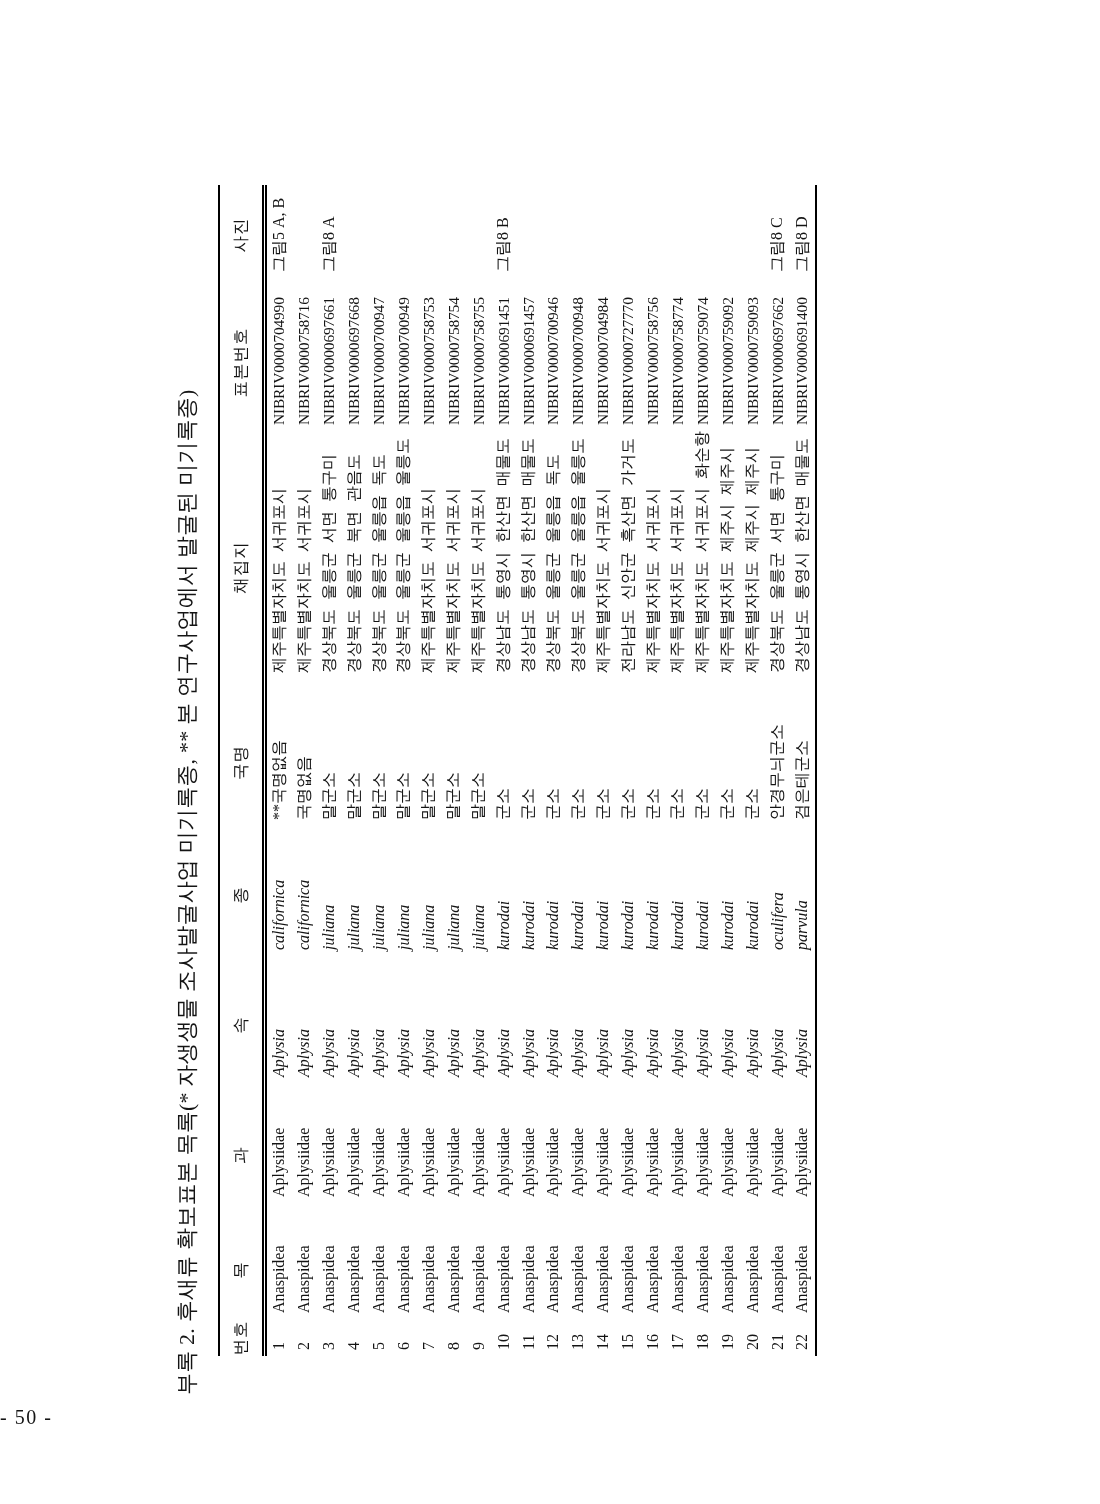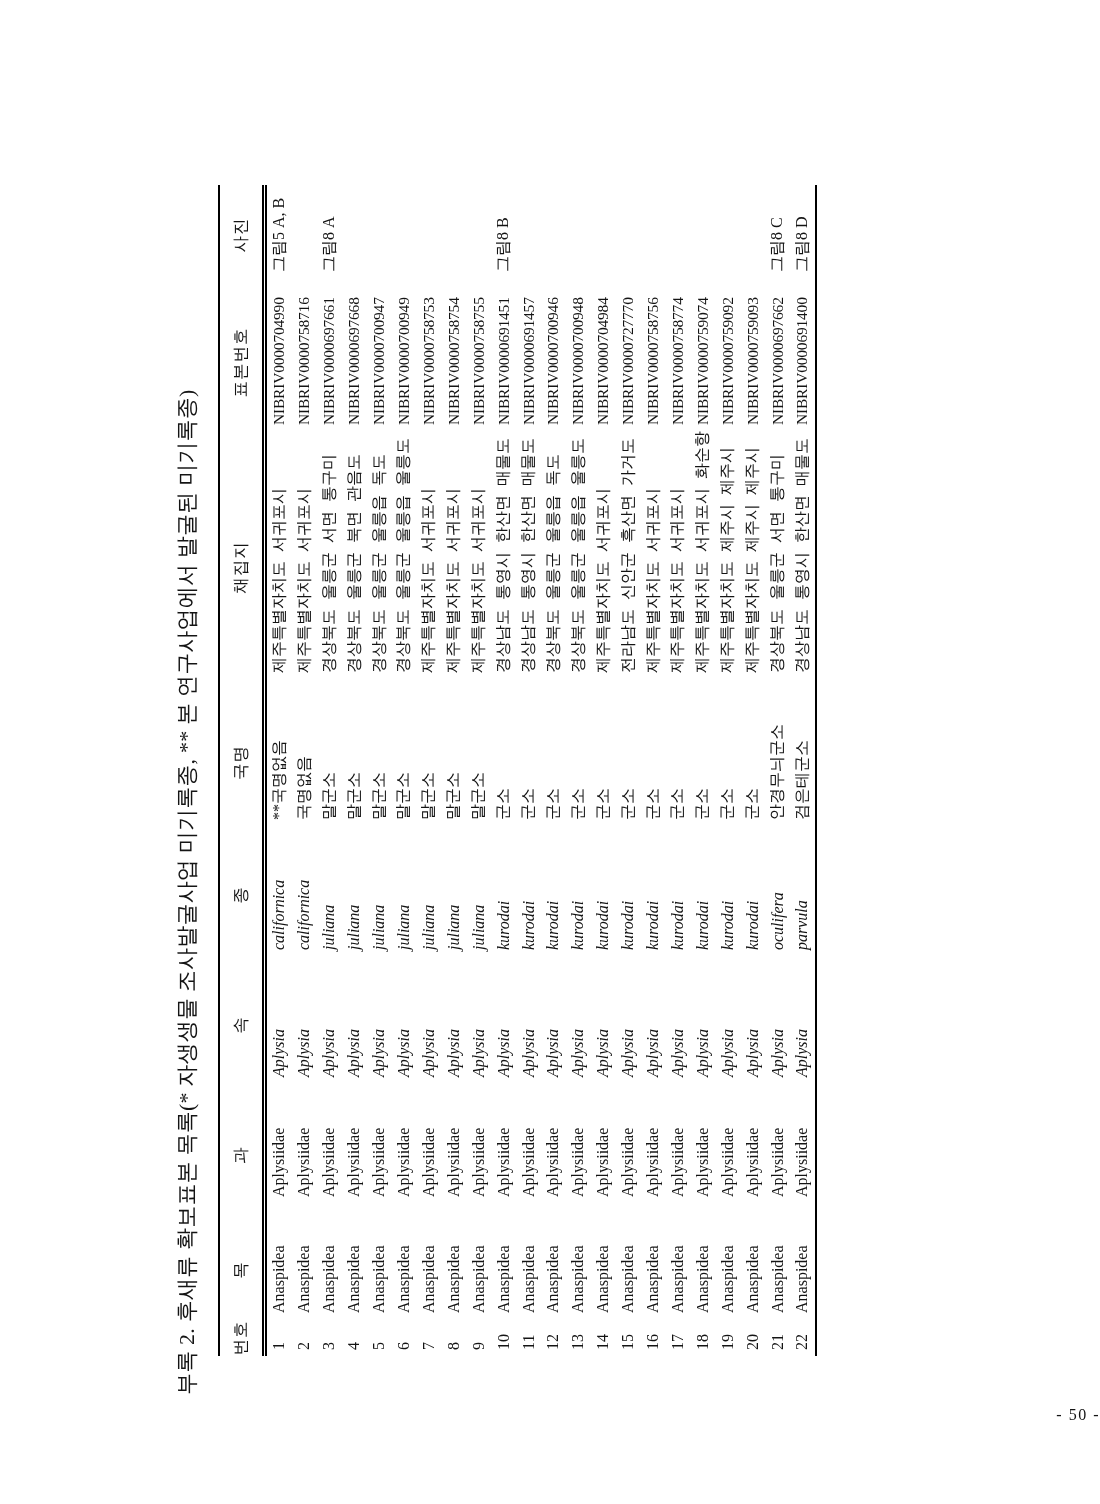--- a/index.html
+++ b/index.html
@@ -82,22 +82,22 @@
   tbody td.col-4 { padding-left: 10px; font-style: italic; }
   tbody td.col-5 { padding-left: 10px; word-spacing: 5px; }
   tbody td.col-6 { padding-left: 22px; word-spacing: 5px; }
   tbody td.col-7 { padding-left: 15px; font-size: 15.5px; letter-spacing: -0.2px; }
   tbody td.col-8 { padding-left: 13px; }
   .pageno {
     position: absolute;
     left: 0;
     right: 0;
     top: 1406px;
-    text-align: right;
-    font-size: 16px;
+    text-align: left;
+    font-size: 20px;
     letter-spacing: 1.5px;
   }
 </style>
 </head>
 <body>
 
 <div class="page">
   <div class="rot">
     <div class="title">부록 2. 후새류 확보표본 목록(* 자생생물 조사발굴사업 미기록종, ** 본 연구사업에서 발굴된 미기록종)</div>
     <div class="tablewrap">

